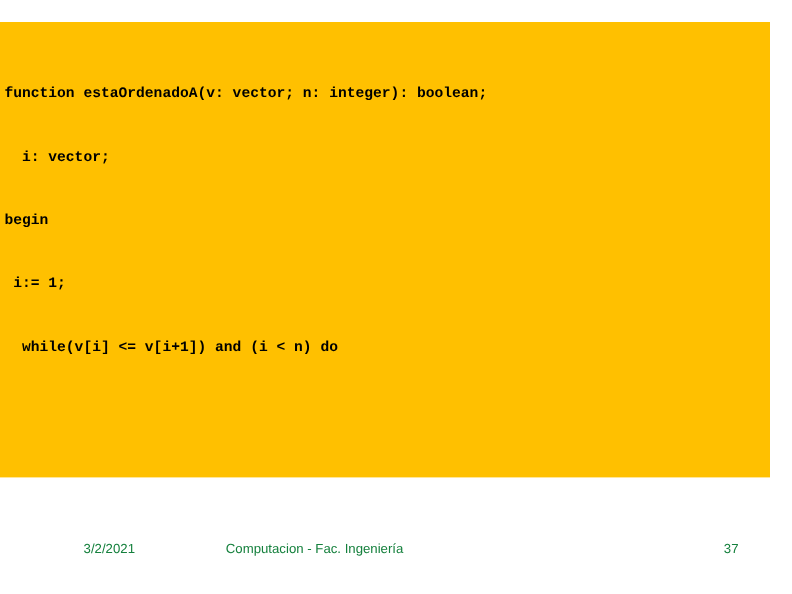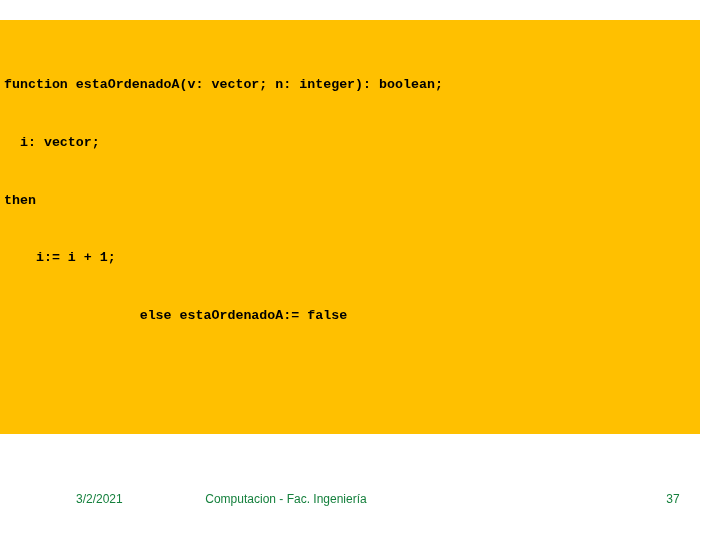--- a/index.html
+++ b/index.html
@@ -80,36 +80,36 @@
     width: 572px;
     text-align: center;
     white-space: nowrap;
   }
 
   #footer-page {
     position: absolute;
     left: 658px;
     top: 0px;
     width: 30px;
-    text-align: center;
+    text-align: left;
     white-space: nowrap;
   }
 </style>
 </head>
 <body>
 
 <div id="slide">
 
   <div id="code-panel">
     <div id="code-block">
       <div class="code-line">function estaOrdenadoA(v: vector; n: integer): boolean;</div>
       <div class="code-line">  i: vector;</div>
-      <div class="code-line">then</div>
-      <div class="code-line">    i:= i + 1;</div>
-      <div class="code-line">                 else estaOrdenadoA:= false</div>
+      <div class="code-line">begin</div>
+      <div class="code-line"> i:= 1;</div>
+      <div class="code-line">  while(v[i] &lt;= v[i+1]) and (i &lt; n) do</div>
       
       
       
       
       
       
       
       
       
       

